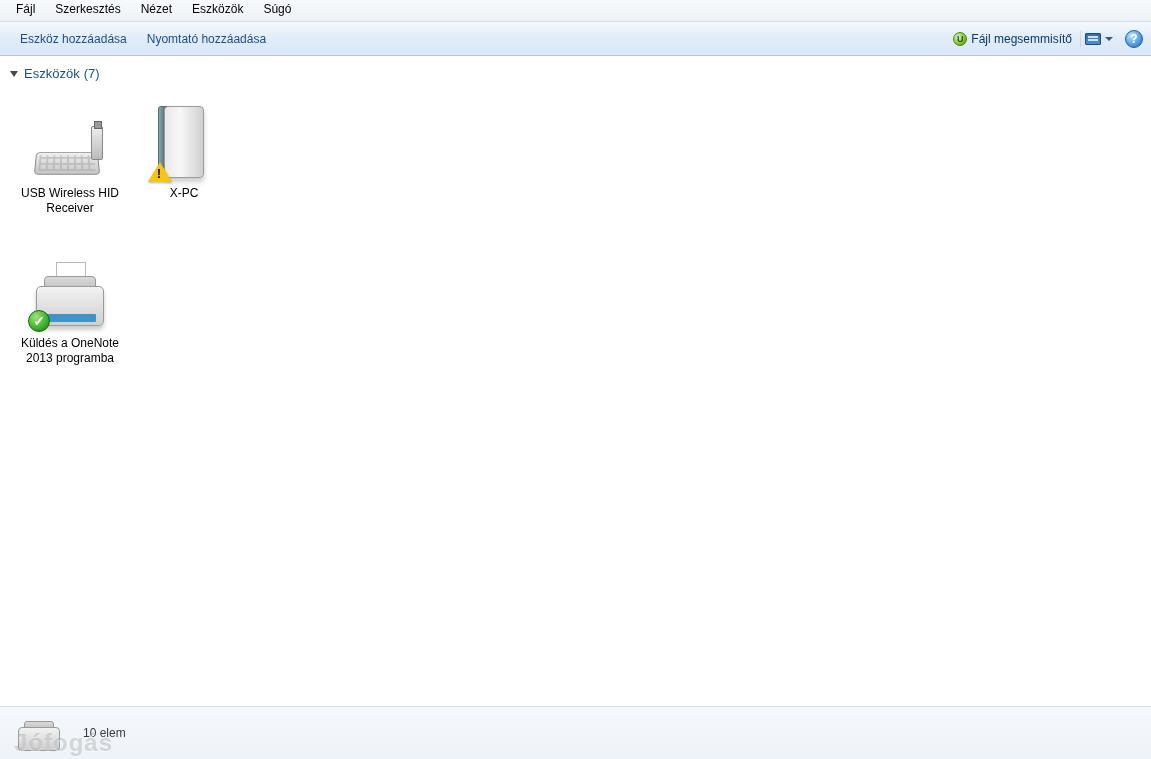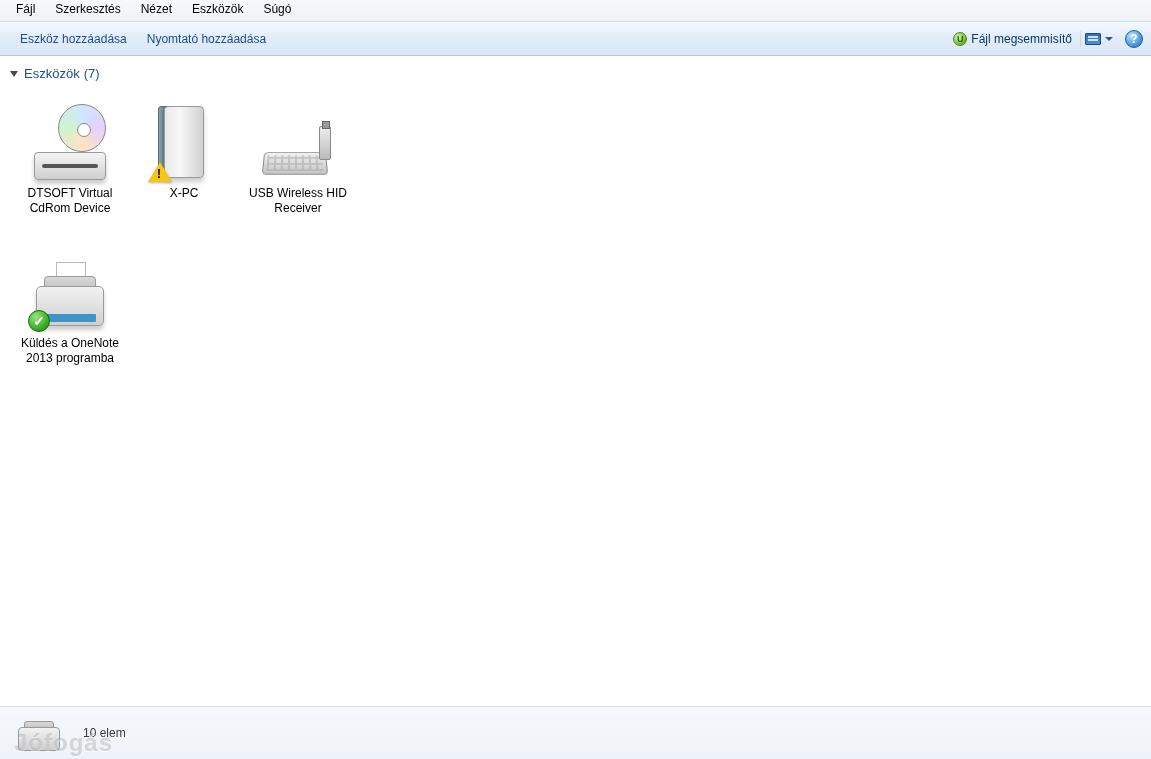--- a/index.html
+++ b/index.html
@@ -376,53 +376,43 @@
 
 <div class="content">
 
   <div class="group-header">
     <span class="collapse-tri"></span>
     <span>Eszközök</span>
     <span>(7)</span>
   </div>
   <div class="items">
 
+
+
+
+
     <div class="device">
       <div class="icon-box">
-        <div class="iconOpticalDrive">
-          <div class="disc"></div>
-            <div class="drive"></div>
-            <div class="slot"></div>
-        </div>
+        <div class="iconDongle">
+            <div class="kb"></div>
+            <div class="usb"></div>
+          </div>
       </div>
-      <div class="label">DTSOFT Virtual CdRom Device</div>
+      <div class="label">USB Wireless HID Receiver</div>
     </div>
-
-
-
 
     <div class="device">
       <div class="icon-box">
         <div class="iconPC">
             <div class="edge"></div>
             <div class="body"></div>
             <div class="warn-badge"></div>
           </div>
       </div>
       <div class="label">X-PC</div>
-    </div>
-
-    <div class="device">
-      <div class="icon-box">
-        <div class="iconDongle">
-            <div class="kb"></div>
-            <div class="usb"></div>
-          </div>
-      </div>
-      <div class="label">USB Wireless HID Receiver</div>
     </div>
 
 
   </div>
 
   <div class="items">
 
 
     <div class="device">
       <div class="icon-box">

